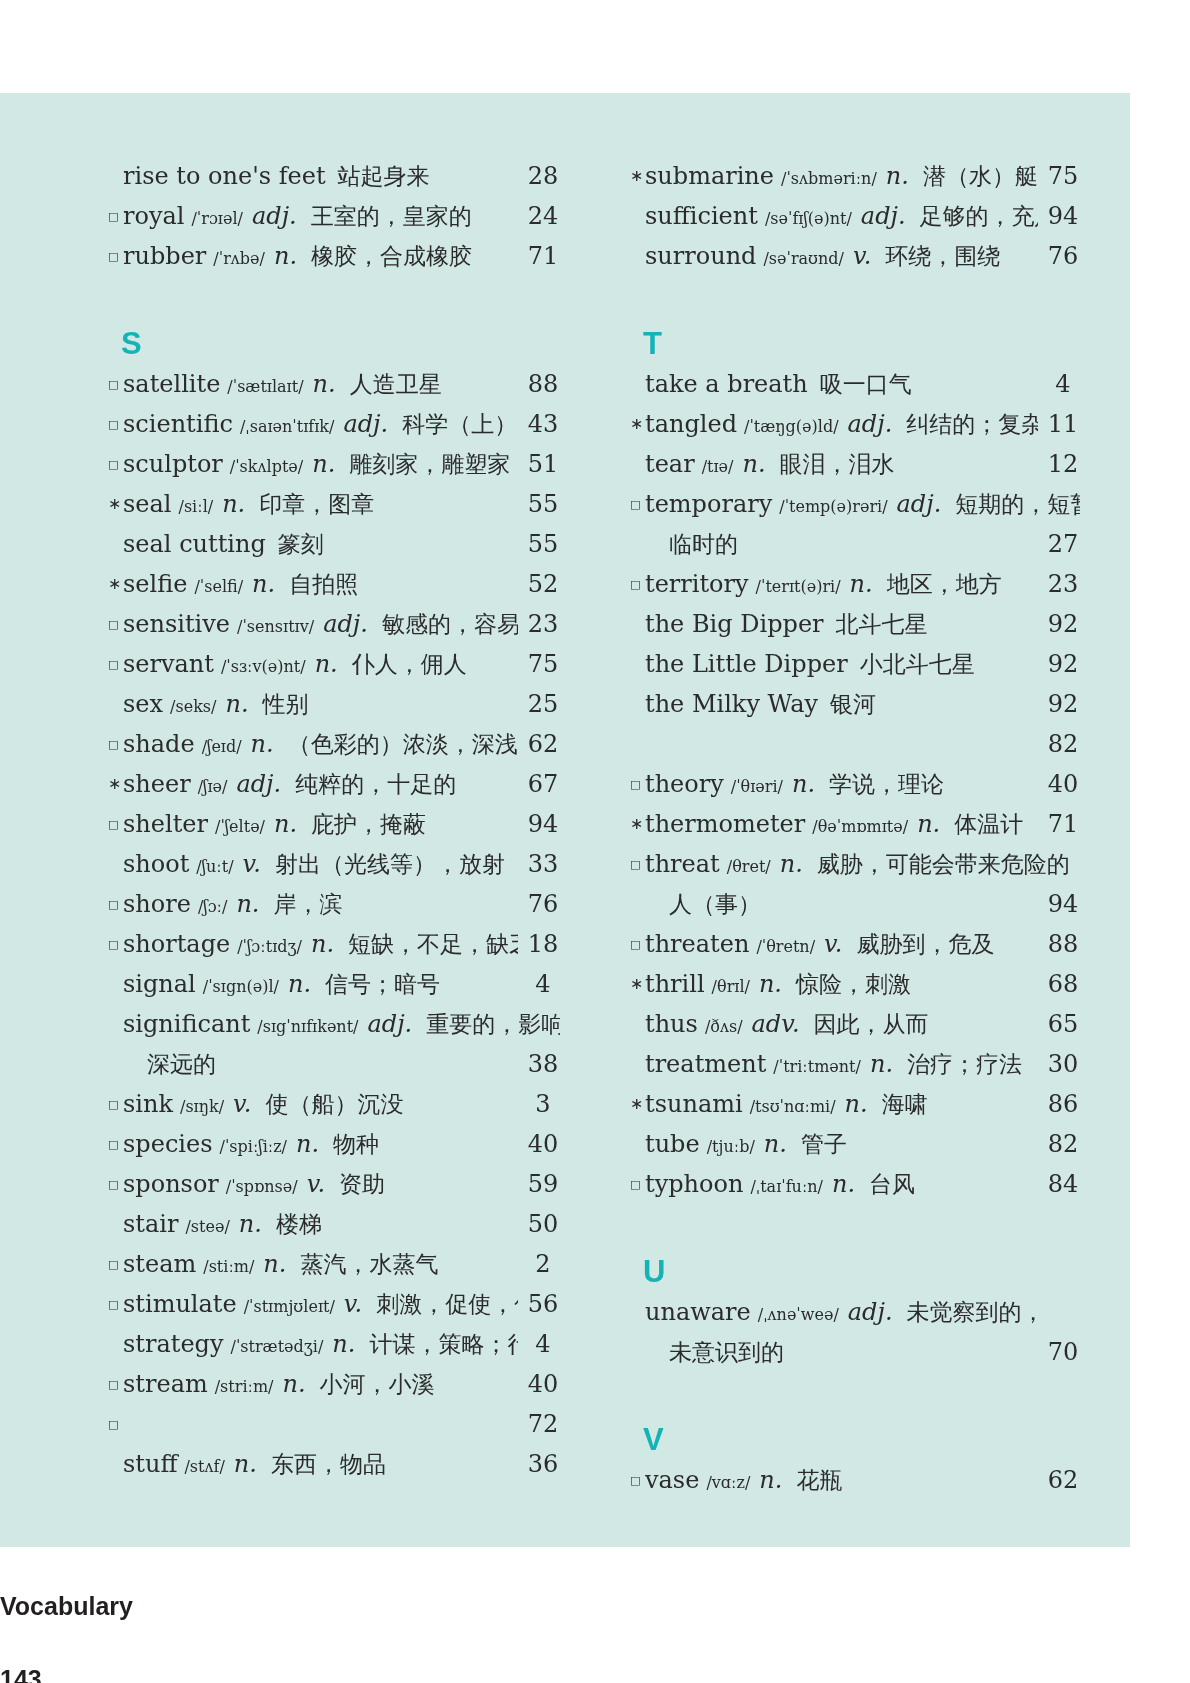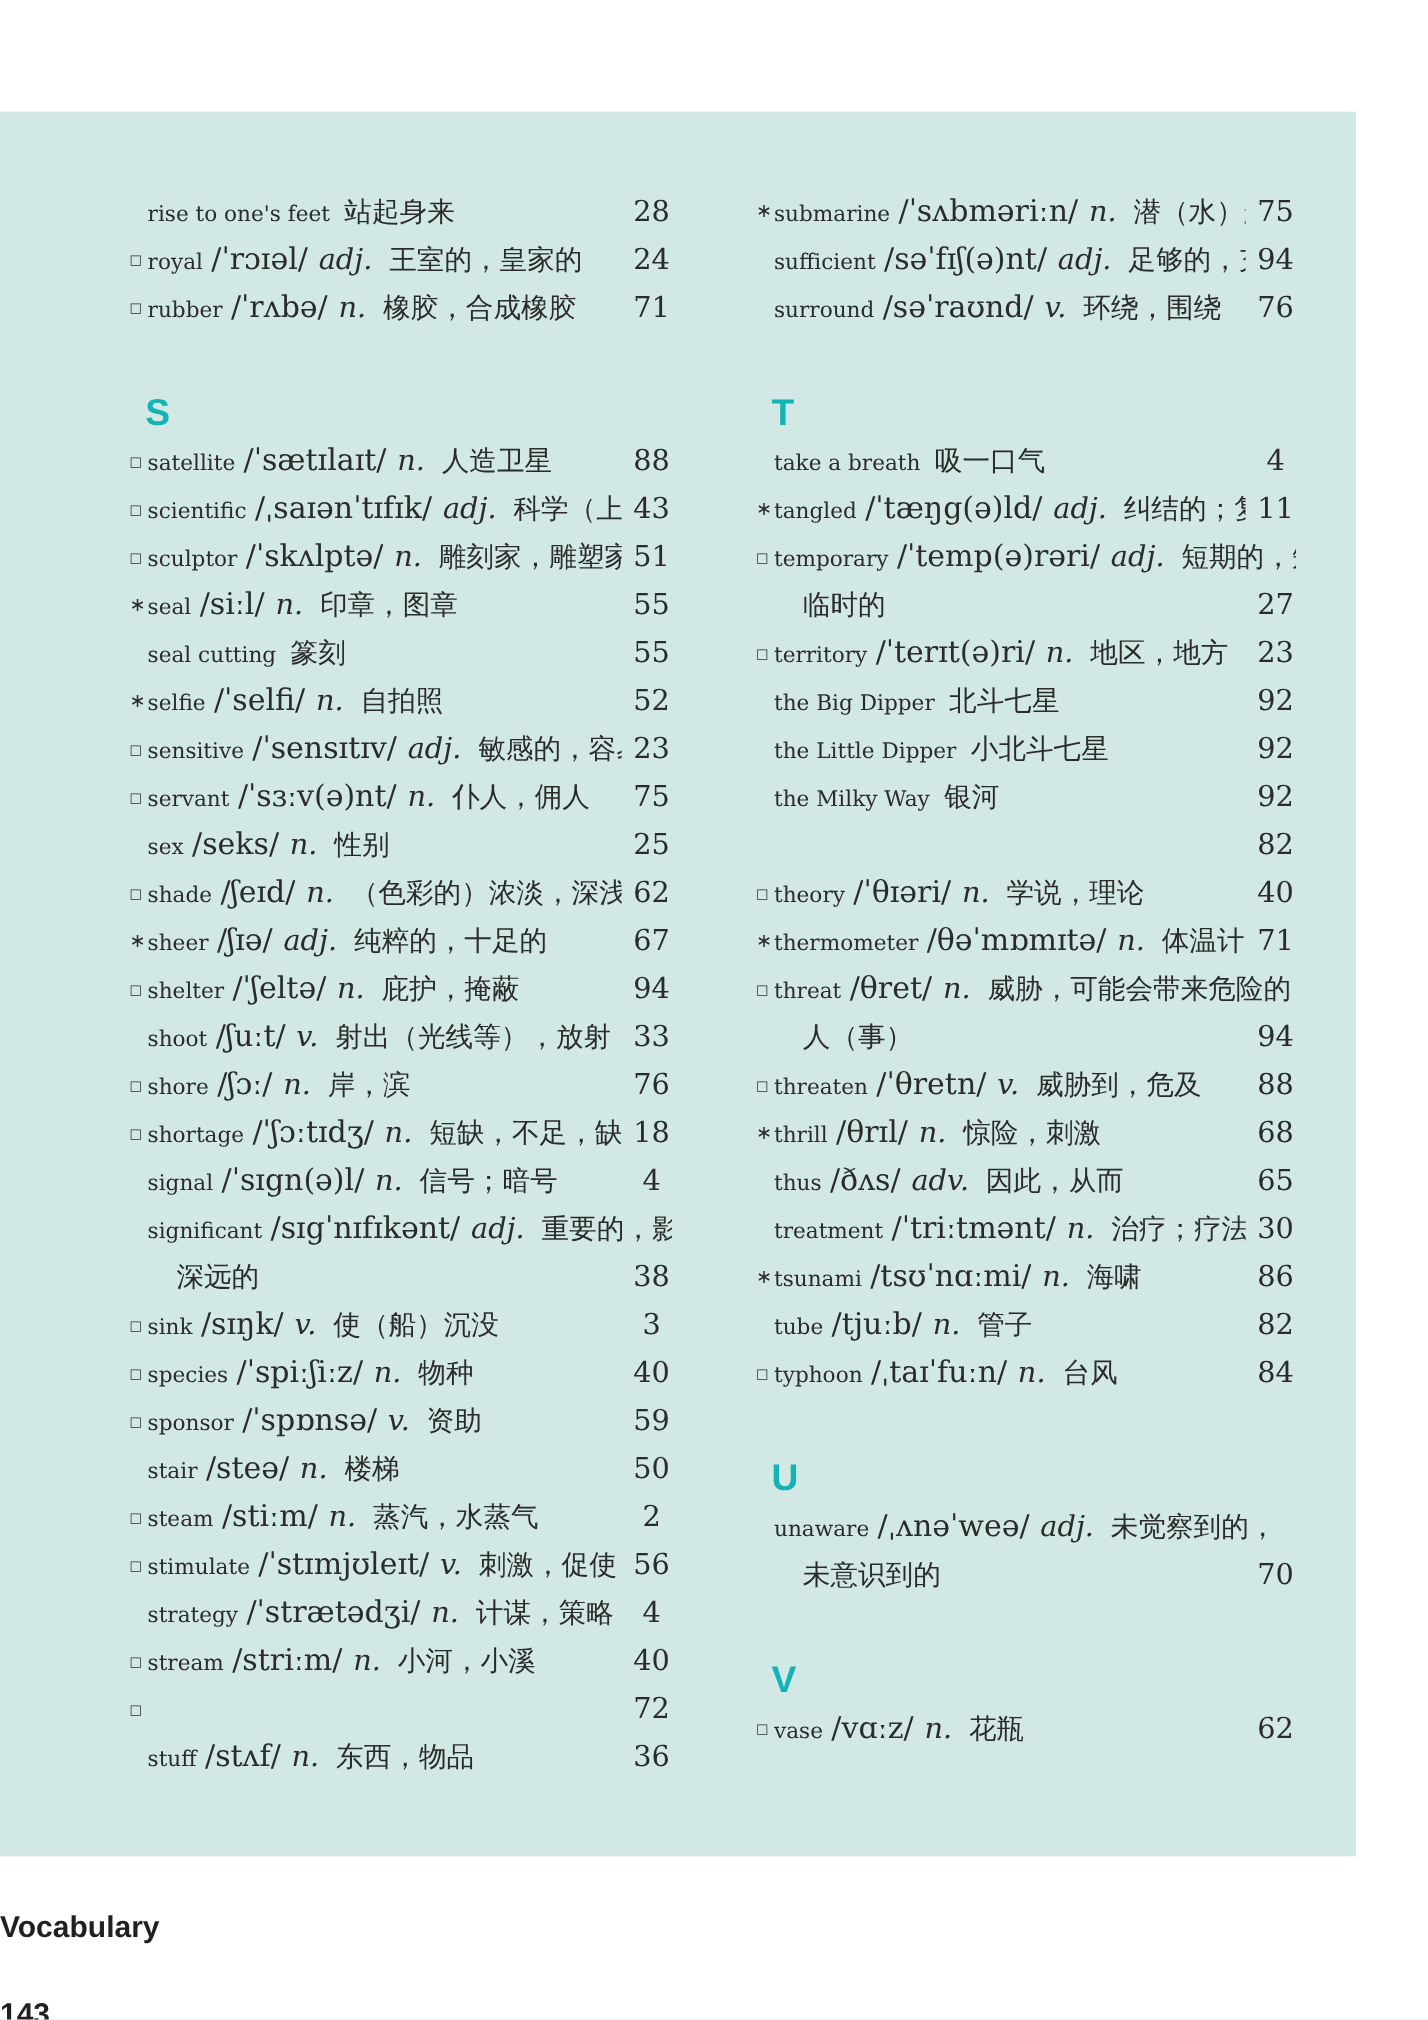--- a/index.html
+++ b/index.html
@@ -22,22 +22,22 @@
     font-weight:bold;font-size:31px;color:#14b4b6;padding-left:13px;
   }
   .row{display:flex;align-items:center;height:40px;white-space:nowrap;}
   .marker{
     flex:0 0 15px;width:15px;
     font-family:"DejaVu Sans","Liberation Sans",sans-serif;
     font-size:11px;color:#2b2b2b;line-height:1;
   }
   .marker.ast{font-size:16px;}
   .content{display:block;overflow:hidden;}
-  .word{font-size:18px;}
-  .phon{font-size:25px;margin-left:7px;text-align:right;}
+  .word{font-size:24px;}
+  .phon{font-size:16px;margin-left:7px;text-align:right;}
   .pos{font-size:24px;font-style:italic;margin-left:9px;}
   .def{font-size:23px;margin-left:14px;}
   .def.phrase{margin-left:12px;}
   .cont-def{font-size:23px;margin-left:24px;}
   .page{margin-left:auto;flex:0 0 auto;min-width:34px;text-align:center;font-size:24px;padding-left:8px;}
   .footer{
     position:absolute;top:1592px;left:0;width:1080px;
     display:flex;justify-content:flex-end;align-items:baseline;gap:44px;
     font-family:"Liberation Sans","DejaVu Sans",sans-serif;
     font-weight:bold;font-size:25px;color:#231f20;flex-direction:column;
@@ -224,20 +224,25 @@
         <span class="marker"></span>
         <span class="content"><span class="word">take a breath</span><span class="def phrase">吸一口气</span></span>
         <span class="page">4</span>
       </div>
       <div class="row">
         <span class="marker ast">∗</span>
         <span class="content"><span class="word">tangled</span><span class="phon">/ˈtæŋg(ə)ld/</span><span class="pos">adj.</span><span class="def">纠结的；复杂的</span></span>
         <span class="page">11</span>
       </div>
       <div class="row">
+        <span class="marker"></span>
+        <span class="content"><span class="word">tear</span><span class="phon">/tɪə/</span><span class="pos">n.</span><span class="def">眼泪，泪水</span></span>
+        <span class="page">12</span>
+      </div>
+      <div class="row">
         <span class="marker">□</span>
         <span class="content"><span class="word">temporary</span><span class="phon">/ˈtemp(ə)rəri/</span><span class="pos">adj.</span><span class="def">短期的，短暂的；</span></span>
       </div>
       <div class="row cont">
         <span class="marker"></span>
         <span class="cont-def">临时的</span>
         <span class="page">27</span>
       </div>
       <div class="row">
         <span class="marker">□</span>

